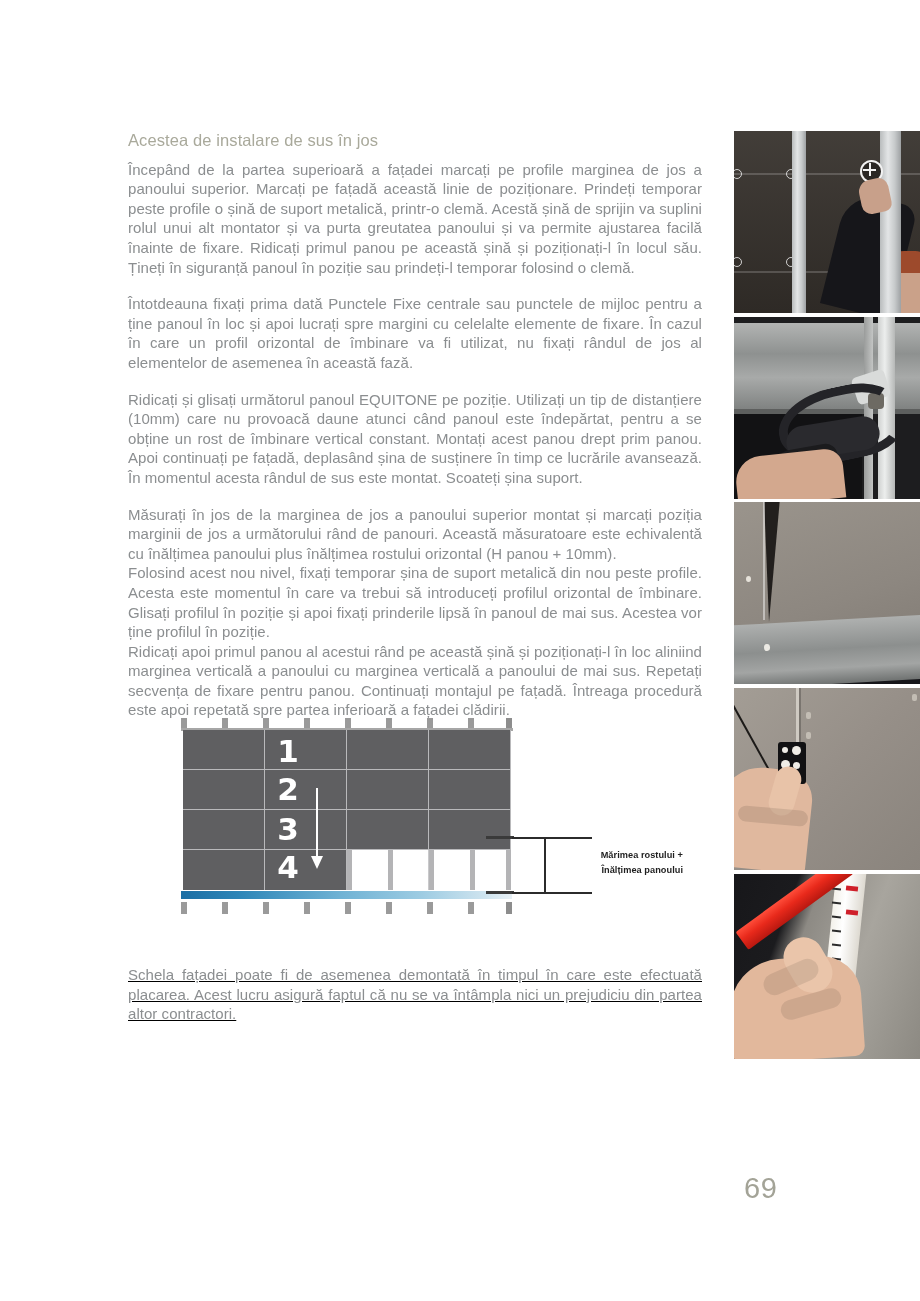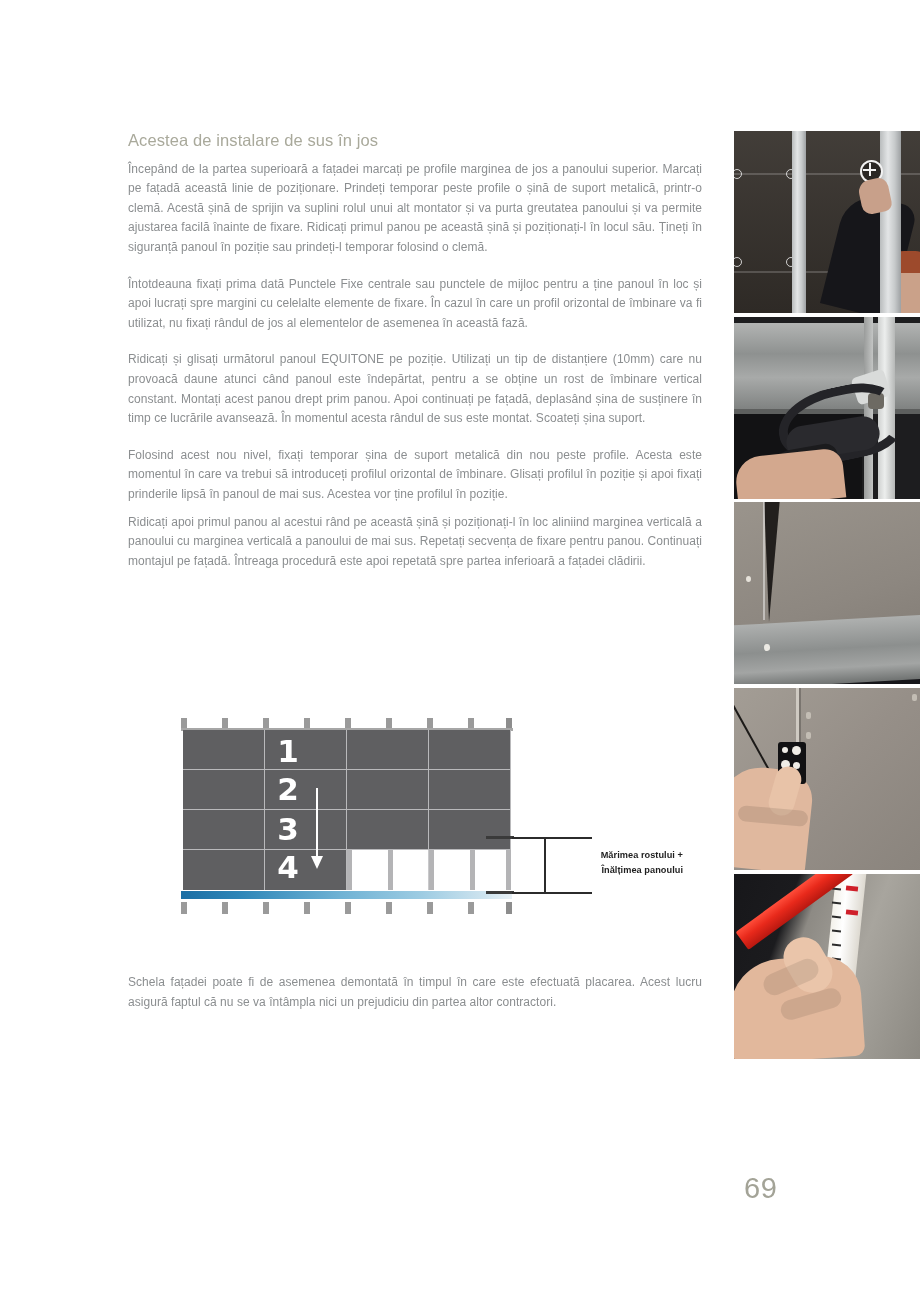--- a/index.html
+++ b/index.html
@@ -33,25 +33,25 @@
   #page-title {
     font-size: 16.5px;
     font-weight: 400;
     color: #a9a99b;
     letter-spacing: 0.1px;
     margin: 0 0 9px 0;
     line-height: 1.25;
   }
 
   .para {
-    font-size: 12px;
+    font-size: 15px;
     line-height: 19.6px;
     color: #8b8e90;
     text-align: justify;
-    margin: 8px 0 17px 0;
+    margin: 0 0 17px 0;
     letter-spacing: 0.04px;
     -webkit-hyphens: none;
     hyphens: none;
   }
   .para.tight { margin-bottom: 0; }
   .para.last  { margin-bottom: 0; }
 
   
   #diagram {
     position: absolute;
@@ -518,20 +518,21 @@
 
 <div id="page">
 
   <div id="text-column">
 
     <h1 id="page-title">Acestea de instalare de sus în jos</h1>
 
     <p class="para">Începând de la partea superioară a fațadei marcați pe profile marginea de jos a panoului superior. Marcați pe fațadă această linie de poziționare. Prindeți temporar peste profile o șină de suport metalică, printr-o clemă. Acestă șină de sprijin va suplini rolul unui alt montator și va purta greutatea panoului și va permite ajustarea facilă înainte de fixare. Ridicați primul panou pe această șină și poziționați-l în locul său. Țineți în siguranță panoul în poziție sau prindeți-l temporar folosind o clemă.</p>
     <p class="para">Întotdeauna fixați prima dată Punctele Fixe centrale sau punctele de mijloc pentru a ține panoul în loc și apoi lucrați spre margini cu celelalte elemente de fixare. În cazul în care un profil orizontal de îmbinare va fi utilizat, nu fixați rândul de jos al elementelor de asemenea în această fază.</p>
     <p class="para">Ridicați și glisați următorul panoul EQUITONE pe poziție. Utilizați un tip de distanțiere (10mm) care nu provoacă daune atunci când panoul este îndepărtat, pentru a se obține un rost de îmbinare vertical constant. Montați acest panou drept prim panou. Apoi continuați pe fațadă, deplasând șina de susținere în timp ce lucrările avansează. În momentul acesta rândul de sus este montat. Scoateți șina suport.</p>
+    <p class="para tight">Măsurați în jos de la marginea de jos a panoului superior montat și marcați poziția marginii de jos a următorului rând de panouri. Această măsuratoare este echivalentă cu înălțimea panoului plus înălțimea rostului orizontal (H panou + 10mm).</p>
     <p class="para tight">Folosind acest nou nivel, fixați temporar șina de suport metalică din nou peste profile. Acesta este momentul în care va trebui să introduceți profilul orizontal de îmbinare. Glisați profilul în poziție și apoi fixați prinderile lipsă în panoul de mai sus. Acestea vor ține profilul în poziție.</p>
     <p class="para last">Ridicați apoi primul panou al acestui rând pe această șină și poziționați-l în loc aliniind marginea verticală a panoului cu marginea verticală a panoului de mai sus. Repetați secvența de fixare pentru panou. Continuați montajul pe fațadă. Întreaga procedură este apoi repetată spre partea inferioară a fațadei clădirii.</p>
   </div>
 
   <div id="diagram">
 
     <div class="rail-row top">
       <div class="rail" style="left:0px"></div>
       <div class="rail" style="left:41px"></div>
       <div class="rail" style="left:82px"></div>
@@ -609,21 +610,21 @@
       <div id="callout-vline"></div>
       <div id="callout-bot-tick"></div>
       <div id="callout-bot-line"></div>
       <div id="callout-text">
         <div>Mărimea rostului +</div>
         <div>Înălțimea panoului</div>
       </div>
     </div>
   </div>
 
-  <div style="position:absolute; left:128px; top:965px; width:574px;">
+  <div style="position:absolute; left:128px; top:965px; width:574px;text-decoration:underline;">
     <p class="para tight">Schela fațadei poate fi de asemenea demontată în timpul în care este efectuată placarea. Acest lucru asigură faptul că nu se va întâmpla nici un prejudiciu din partea altor contractori.</p>
   </div>
 
   <div id="photo-strip">
 
     <div class="photo p1">
       <div class="photo-inner">
         <div class="bg"></div>
         <div class="ins-seam a"></div>
         <div class="ins-seam b"></div>

